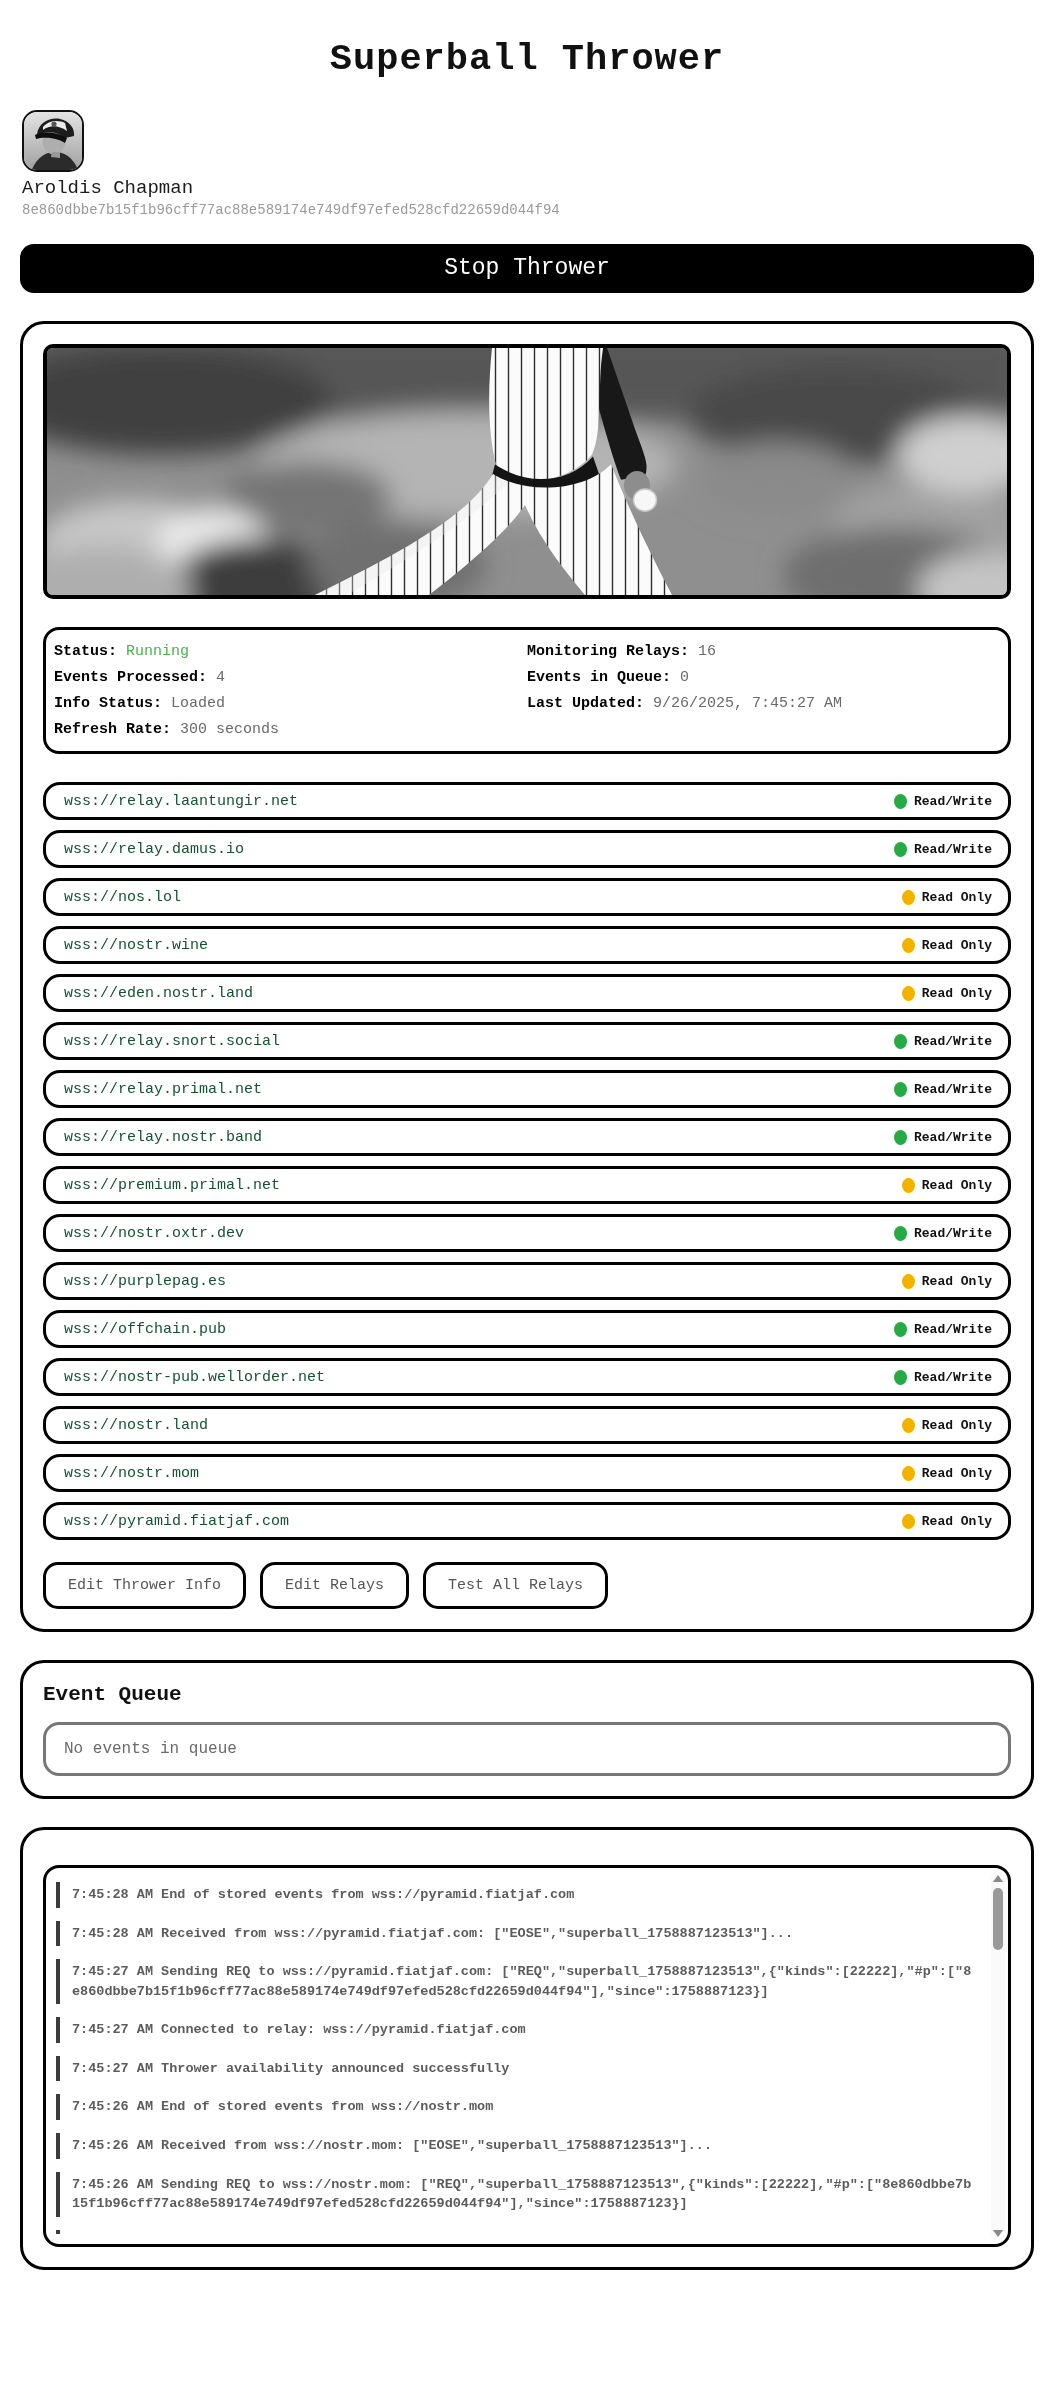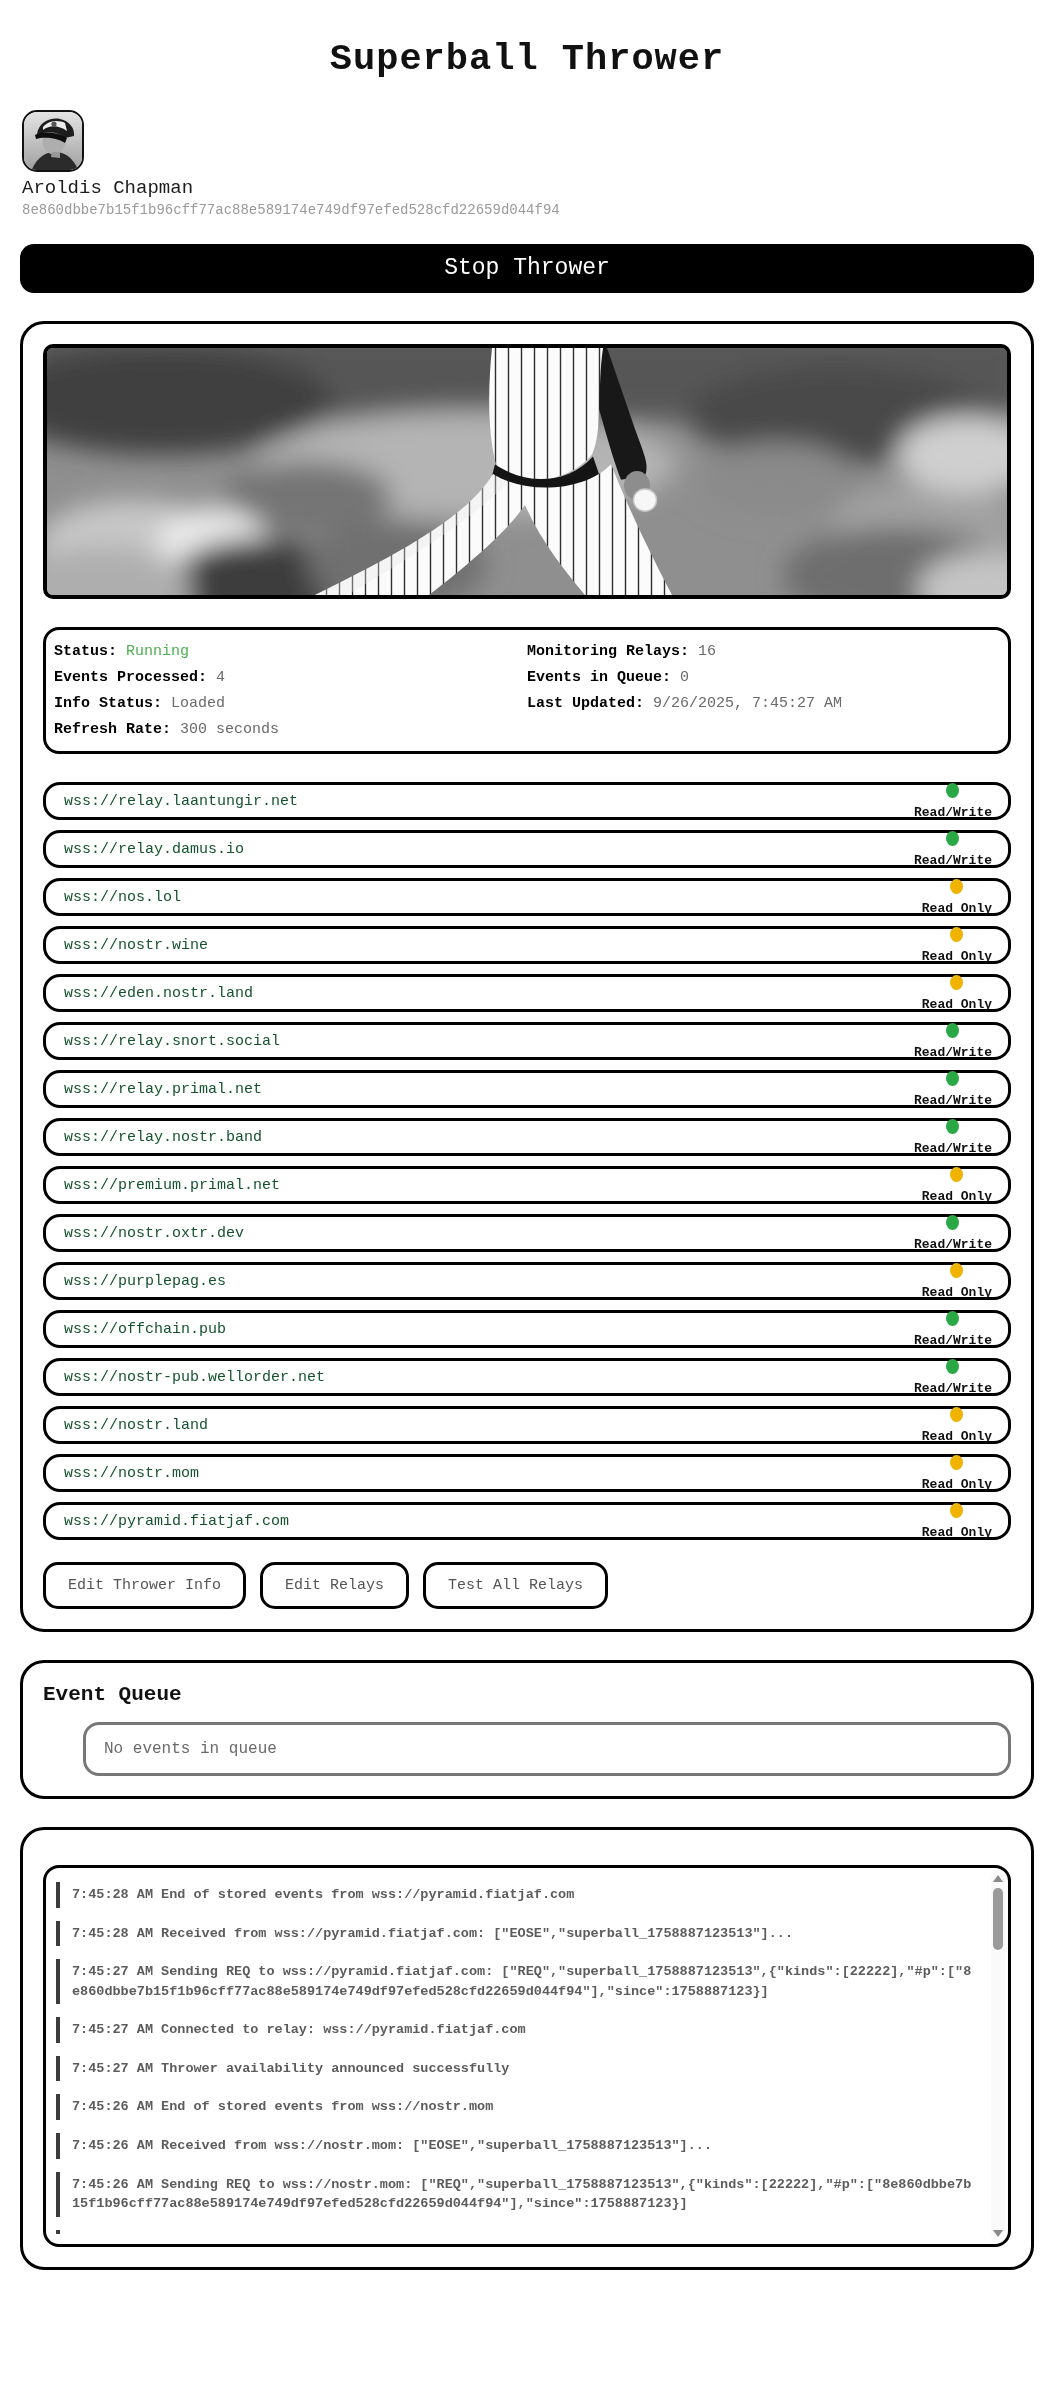--- a/index.html
+++ b/index.html
@@ -88,21 +88,21 @@
     border-radius: 17px;
     height: 38px;
     margin-bottom: 10px;
     display: flex;
     align-items: center;
     justify-content: space-between;
     padding: 0 16px 0 18px;
     background:#fff;
   }
   .relay-url { font-size: 15px; color: #14532d; }
-  .relay-badge { display: flex; align-items: center; gap: 7px; flex-direction: column; }
+  .relay-badge { display: flex; align-items: center; gap: 7px; }
   .dot { width: 13px; height: 15px; border-radius: 50%; display: inline-block; }
   .dot.rw { background: #2aa844; }
   .dot.ro { background: #f0b400; }
   .badge-label { font-size: 13px; font-weight: bold; color: #111; }
 
   
   .actions { margin-top: 22px; display: flex; gap: 14px; }
   .action-btn {
     background: #fff;
     border: 3px solid #000;
@@ -115,21 +115,20 @@
   }
 
   
   .queue-box {
     border: 3px solid #777;
     border-radius: 16px;
     margin-top: 16px;
     padding: 15px 18px;
     font-size: 16px;
     color: #6a6a6a;
-    margin-left: 40px;
   }
 
   
   .log-box {
     border: 3px solid #000;
     border-radius: 16px;
     margin-top: 15px;
     height: 382px;
     position: relative;
     overflow: hidden;

